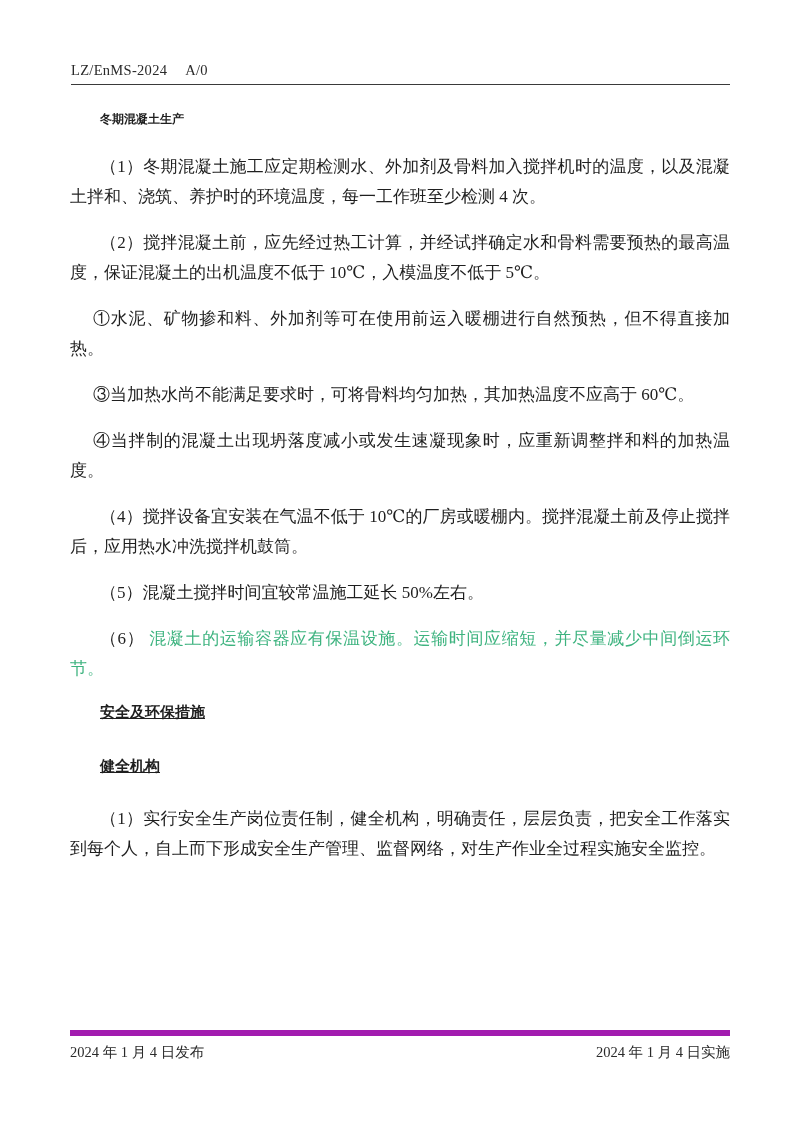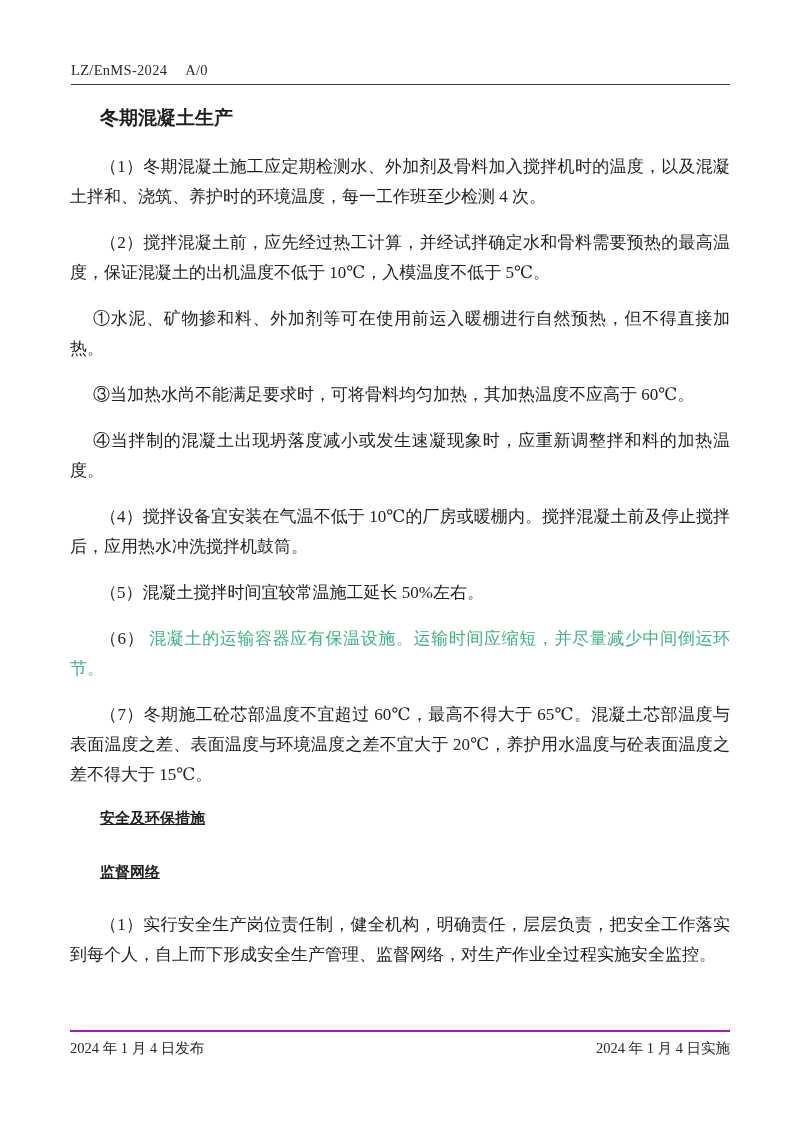--- a/index.html
+++ b/index.html
@@ -34,26 +34,25 @@
   .body-content {
     position: absolute;
     left: 70px;
     right: 70px;
     top: 104px;
     font-size: 17px;
     line-height: 30px;
     text-align: justify;
   }
   .doc-heading {
-    font-size: 19px;
+    font-size: 12px;
     font-weight: bold;
     line-height: 24px;
     margin: 3px 0 21px 30px;
     text-align: left;
-    font-family: Liberation Mono, monospace;
   }
   .sec-heading {
     font-size: 15px;
     font-weight: bold;
     line-height: 24px;
     text-align: left;
     text-decoration: underline;
   }
   .sec-heading.first { margin: 12px 0 30px 30px; }
   .sec-heading.second { margin: 0 0 26px 30px; }
@@ -62,21 +61,21 @@
   .para:last-child { margin-bottom: 0; }
   .green-text { color: #3db37f; }
   .marker { color: #1f1f1f; margin-right: 5px; }
 
   
   .page-footer {
     position: absolute;
     left: 70px;
     right: 70px;
     top: 1030px;
-    border-top: 2px solid #a21caf;
+    border-top: 6px solid #a21caf;
     padding-top: 7px;
     display: flex;
     justify-content: space-between;
     font-size: 14.5px;
     line-height: 18px;
     color: #2a2a2a;
   }
 </style>
 </head>
 <body>
@@ -95,24 +94,23 @@
 
     <p class="item">①水泥、矿物掺和料、外加剂等可在使用前运入暖棚进行自然预热，但不得直接加热。</p>
     <p class="item">③当加热水尚不能满足要求时，可将骨料均匀加热，其加热温度不应高于 60℃。</p>
     <p class="item">④当拌制的混凝土出现坍落度减小或发生速凝现象时，应重新调整拌和料的加热温度。</p>
 
     <p class="para">（4）搅拌设备宜安装在气温不低于 10℃的厂房或暖棚内。搅拌混凝土前及停止搅拌后，应用热水冲洗搅拌机鼓筒。</p>
     <p class="para">（5）混凝土搅拌时间宜较常温施工延长 50%左右。</p>
 
     <p class="para"><span class="marker">（6）</span><span class="green-text">混凝土的运输容器应有保温设施。运输时间应缩短，并尽量减少中间倒运环节。</span></p>
 
-    <p class="para">（7）冬期施工砼芯部温度不宜超过 60℃，最高不得大于 65℃。混凝土芯部温度与表面温度之差、表面温度与环境温度之差不宜大于 20℃，养护用水温度与砼表面温度之差不得大于 15℃。</p>
 
     <h2 class="sec-heading first">安全及环保措施</h2>
-    <h2 class="sec-heading second">监督网络</h2>
+    <h2 class="sec-heading second">健全机构</h2>
 
     <p class="para">（1）实行安全生产岗位责任制，健全机构，明确责任，层层负责，把安全工作落实到每个人，自上而下形成安全生产管理、监督网络，对生产作业全过程实施安全监控。</p>
   </div>
 
   <div class="page-footer">
     <span>2024 年 1 月 4 日发布</span>
     <span>2024 年 1 月 4 日实施</span>
   </div>
 
 </div>

